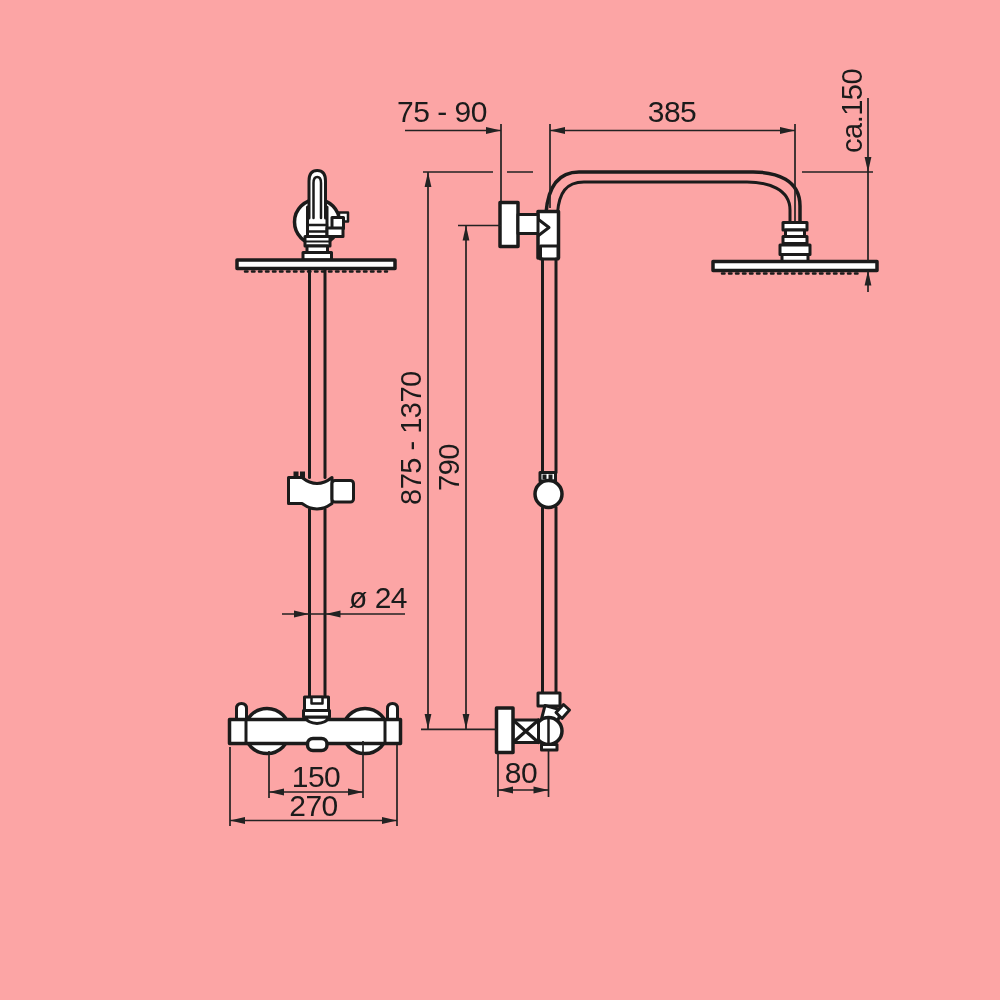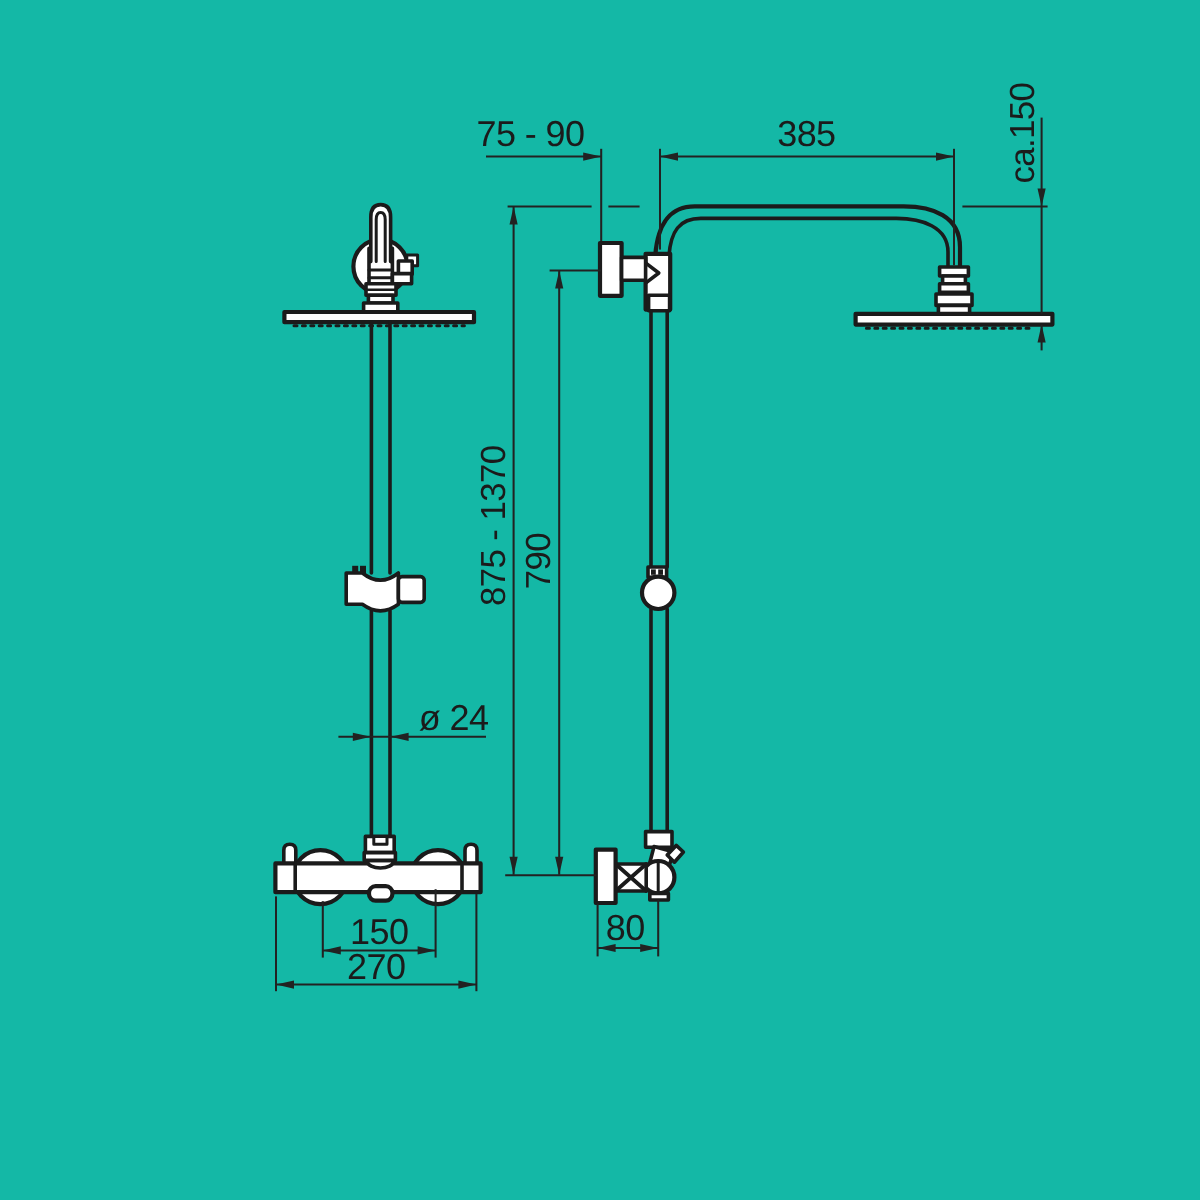--- a/index.html
+++ b/index.html
@@ -1,16 +1,16 @@
 <!DOCTYPE html>
 <html><head>
 <meta charset="utf-8">
 <style>
   html,body{margin:0;padding:0;background:#ffffff;}
-  .stage{position:relative;width:1000px;height:1000px;background:#14b8a6;overflow:hidden;
+  .stage{position:relative;width:1000px;height:1000px;background:#fca5a5;overflow:hidden;
          font-family:"Liberation Sans", sans-serif;}
   svg text{font-family:"Liberation Sans", sans-serif;fill:#1b1b1b;letter-spacing:-0.5px;}
   .dimtxt{font-size:30px;}
   .dimtxt-rot{font-size:29px;}
 </style>
 </head>
 <body>
 
 <div class="stage">
 <svg viewBox="0 0 1000 1000" width="1000" height="1000">

